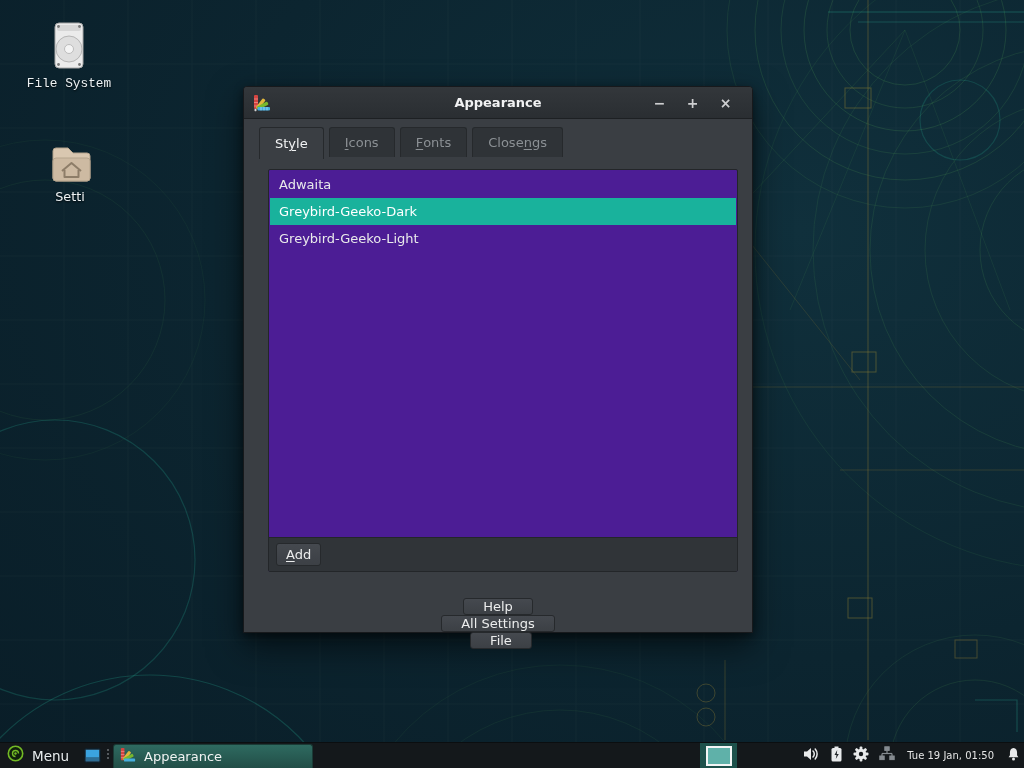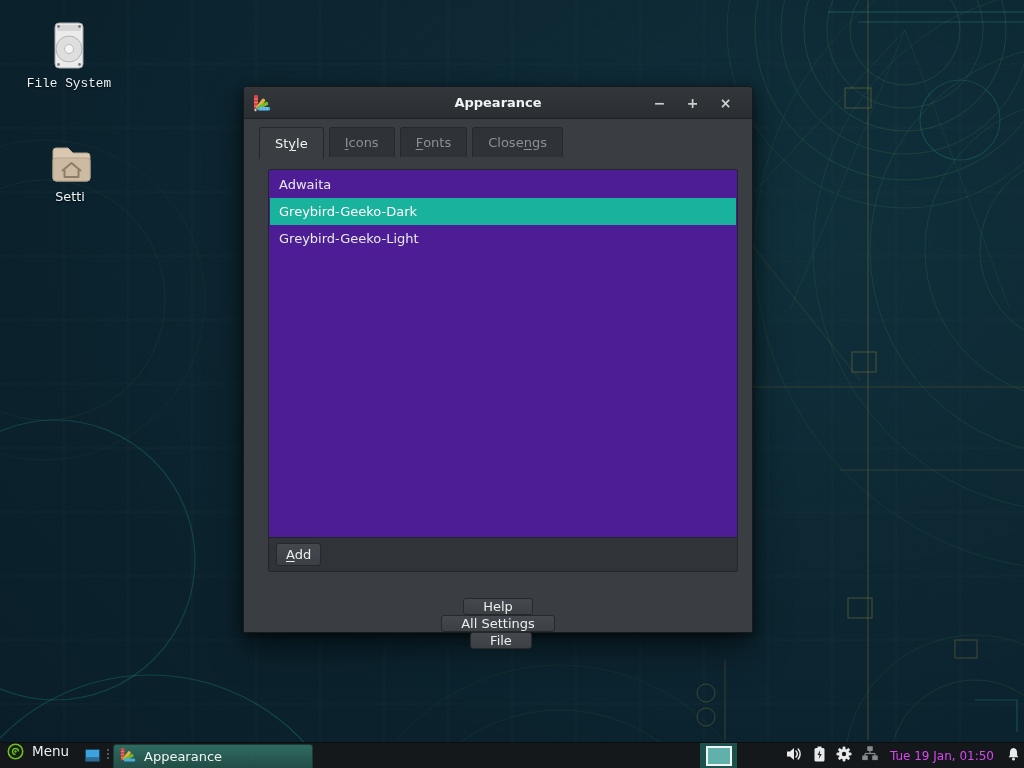--- a/index.html
+++ b/index.html
@@ -87,41 +87,41 @@
   .f-btn { height:28px; padding:0 19px; }
   .f-btn + .f-btn { margin-left:6px; }
 
   
   .taskbar {
     position:absolute; left:0; right:0; bottom:0; height:26px;
     background:#14181b; border-top:1px solid #0b0e10;
   }
   .menu-btn {
     position:absolute; left:0; top:0; bottom:0; padding:0 10px 0 7px;
-    display:flex; gap:8px;
+    display:flex; align-items:center; gap:8px;
   }
   .menu-label { font-size:13.5px; color:#e9edee; }
   .showdesk { position:absolute; left:84px; top:5px; }
   .grip { position:absolute; left:107px; top:6px; display:flex; flex-direction:column; gap:2px; }
   .grip i { width:2px; height:2px; background:#6b7176; border-radius:1px; }
   .task-btn {
     position:absolute; left:113px; top:1px; bottom:0; width:200px;
     background:linear-gradient(#2e6a60,#224e47);
     border:1px solid #1a3b36; border-bottom:none; border-radius:3px 3px 0 0;
     display:flex; align-items:center; gap:8px; padding-left:6px;
   }
   .task-label { font-size:13px; color:#f0f3f2; }
   .pager { position:absolute; left:700px; top:0; bottom:0; width:37px;
     background:#1d514b; display:flex; align-items:center; justify-content:center; }
   .pager .ws { width:26px; height:20px; background:#5fb1a9; border:2px solid #f2f5f5; }
   .tray {
     position:absolute; right:3px; top:0; bottom:0;
     display:flex; align-items:center; gap:10px;
   }
-  .clock { font-size:12px; color:#d946ef; white-space:nowrap; padding:0 2px; }
+  .clock { font-size:10px; color:#e5e5e5; white-space:nowrap; padding:0 2px; }
 </style>
 </head>
 <body>
 
 <div class="desktop">
 
   <svg class="bg-art" width="1024" height="768" viewBox="0 0 1024 768">
     <g fill="none" stroke="#4e9d52" stroke-width="1">
       <circle cx="905" cy="30" r="55" opacity="0.22"></circle>
         <circle cx="905" cy="30" r="78" opacity="0.20"></circle>

